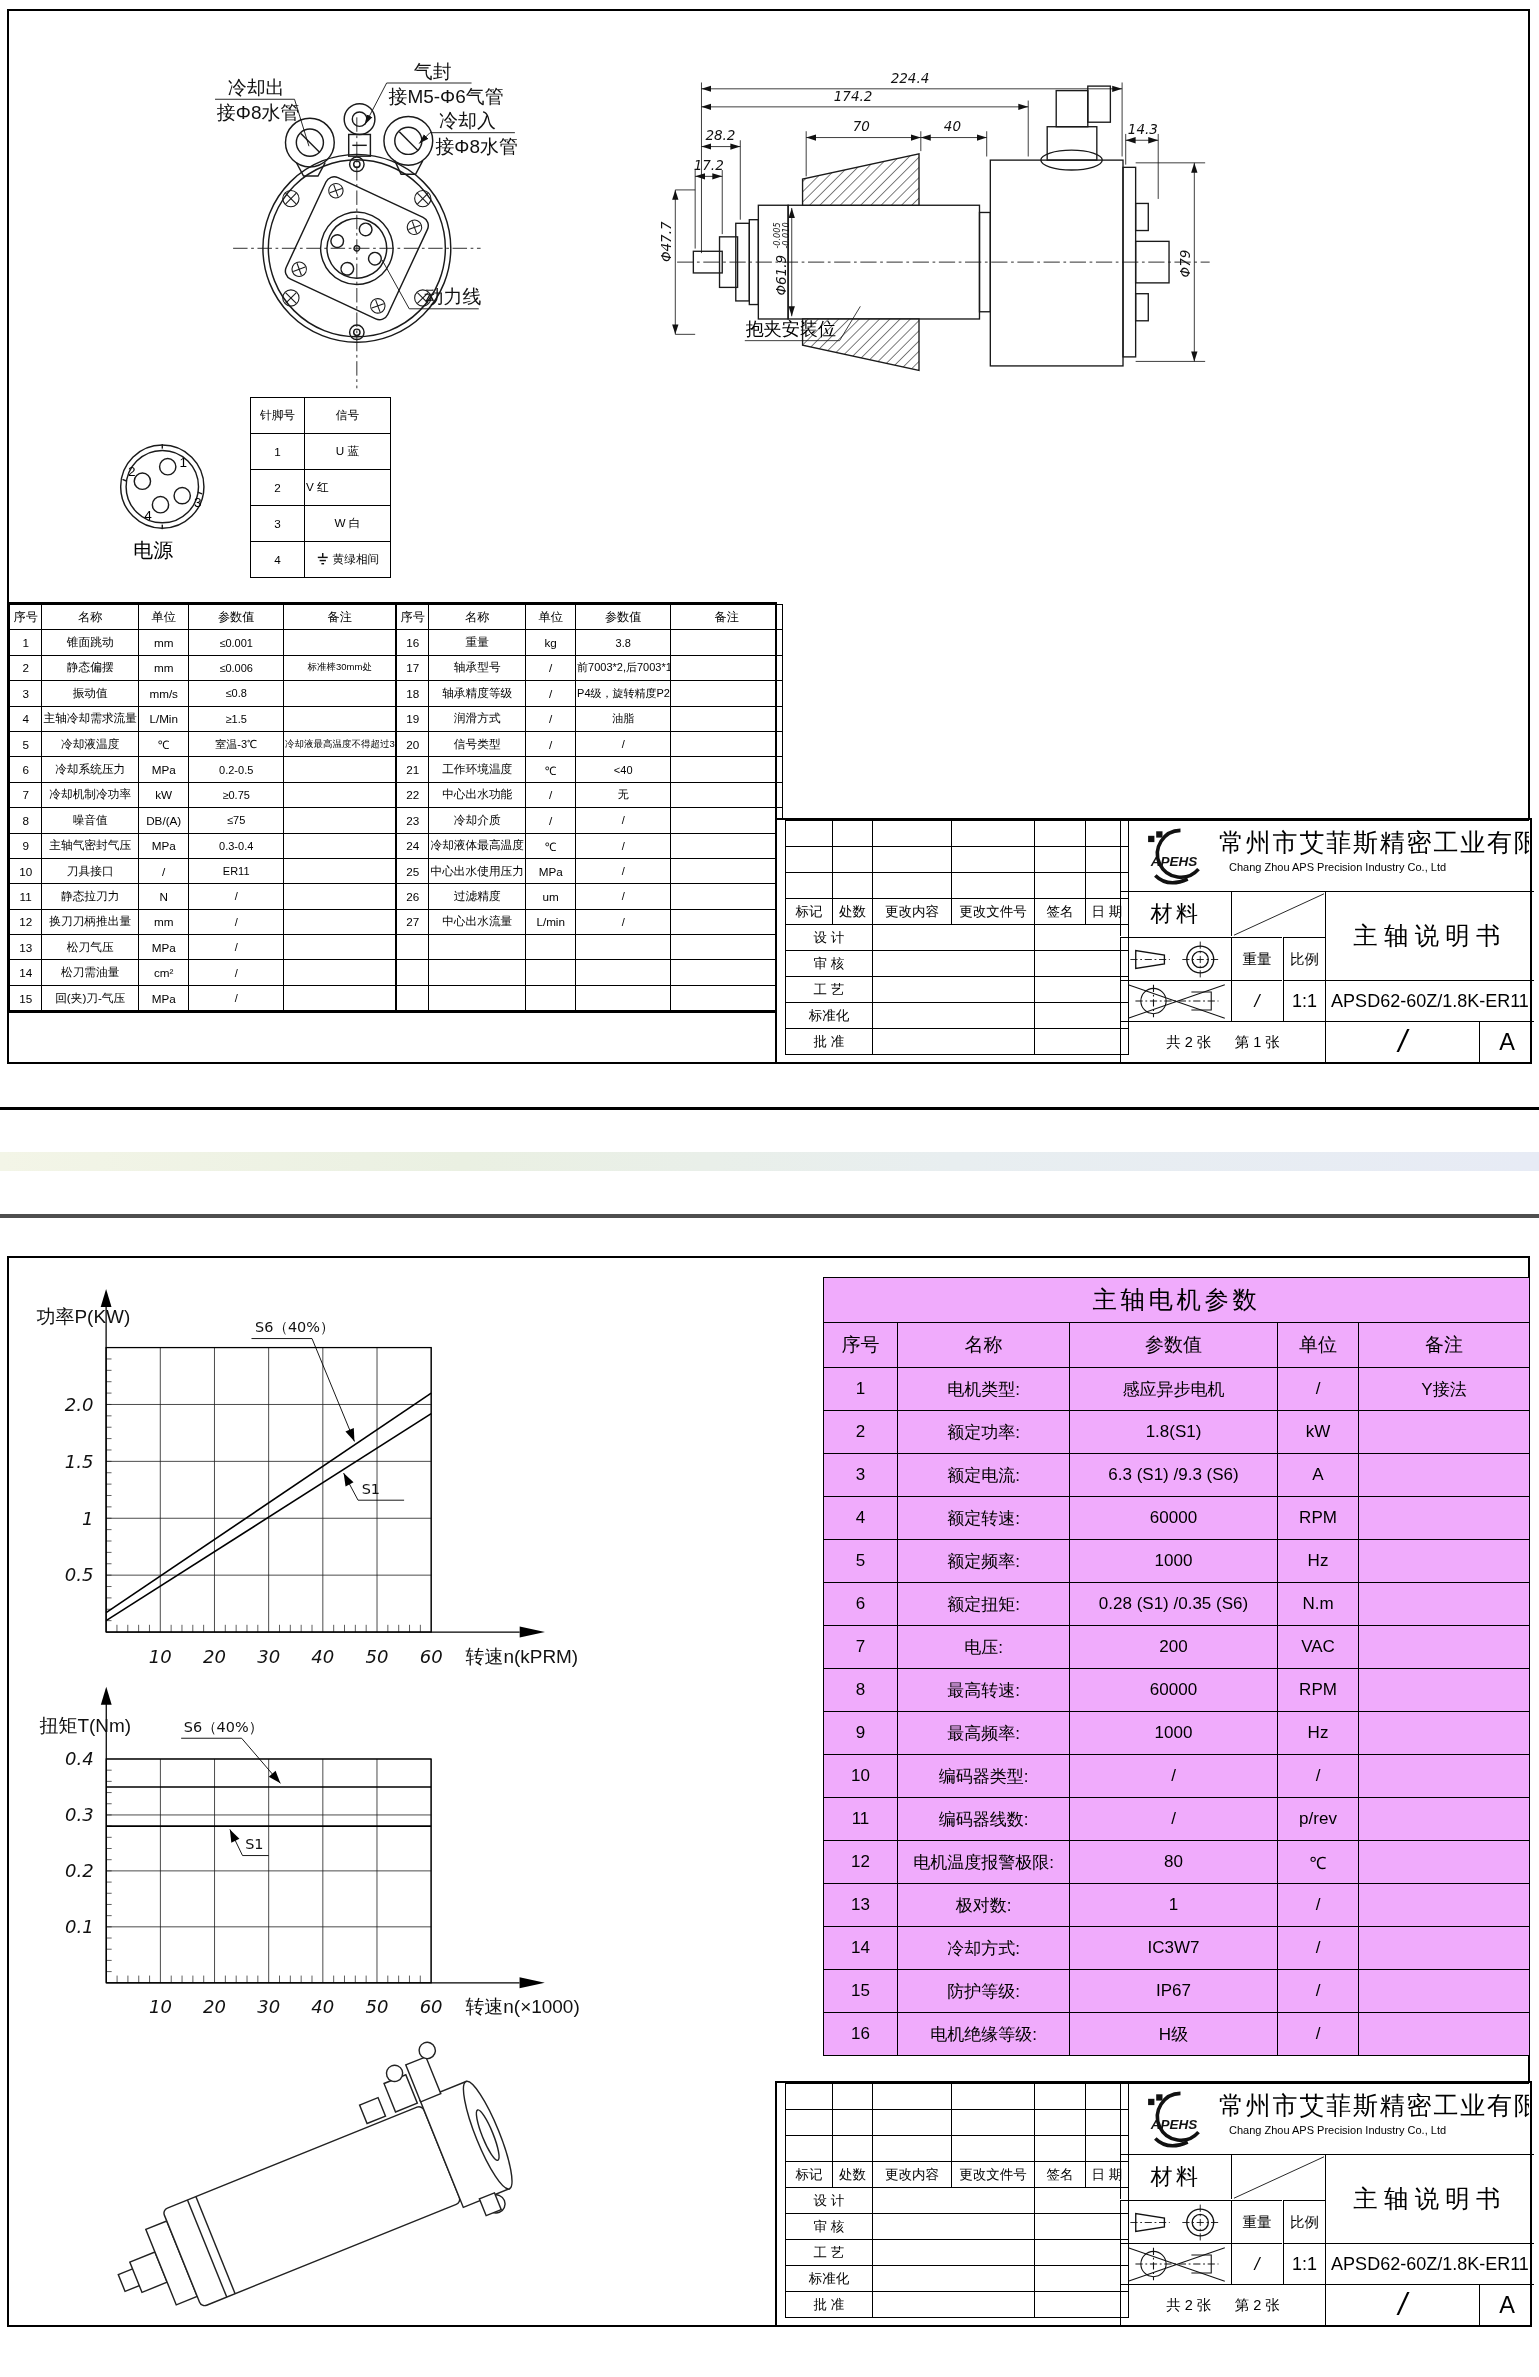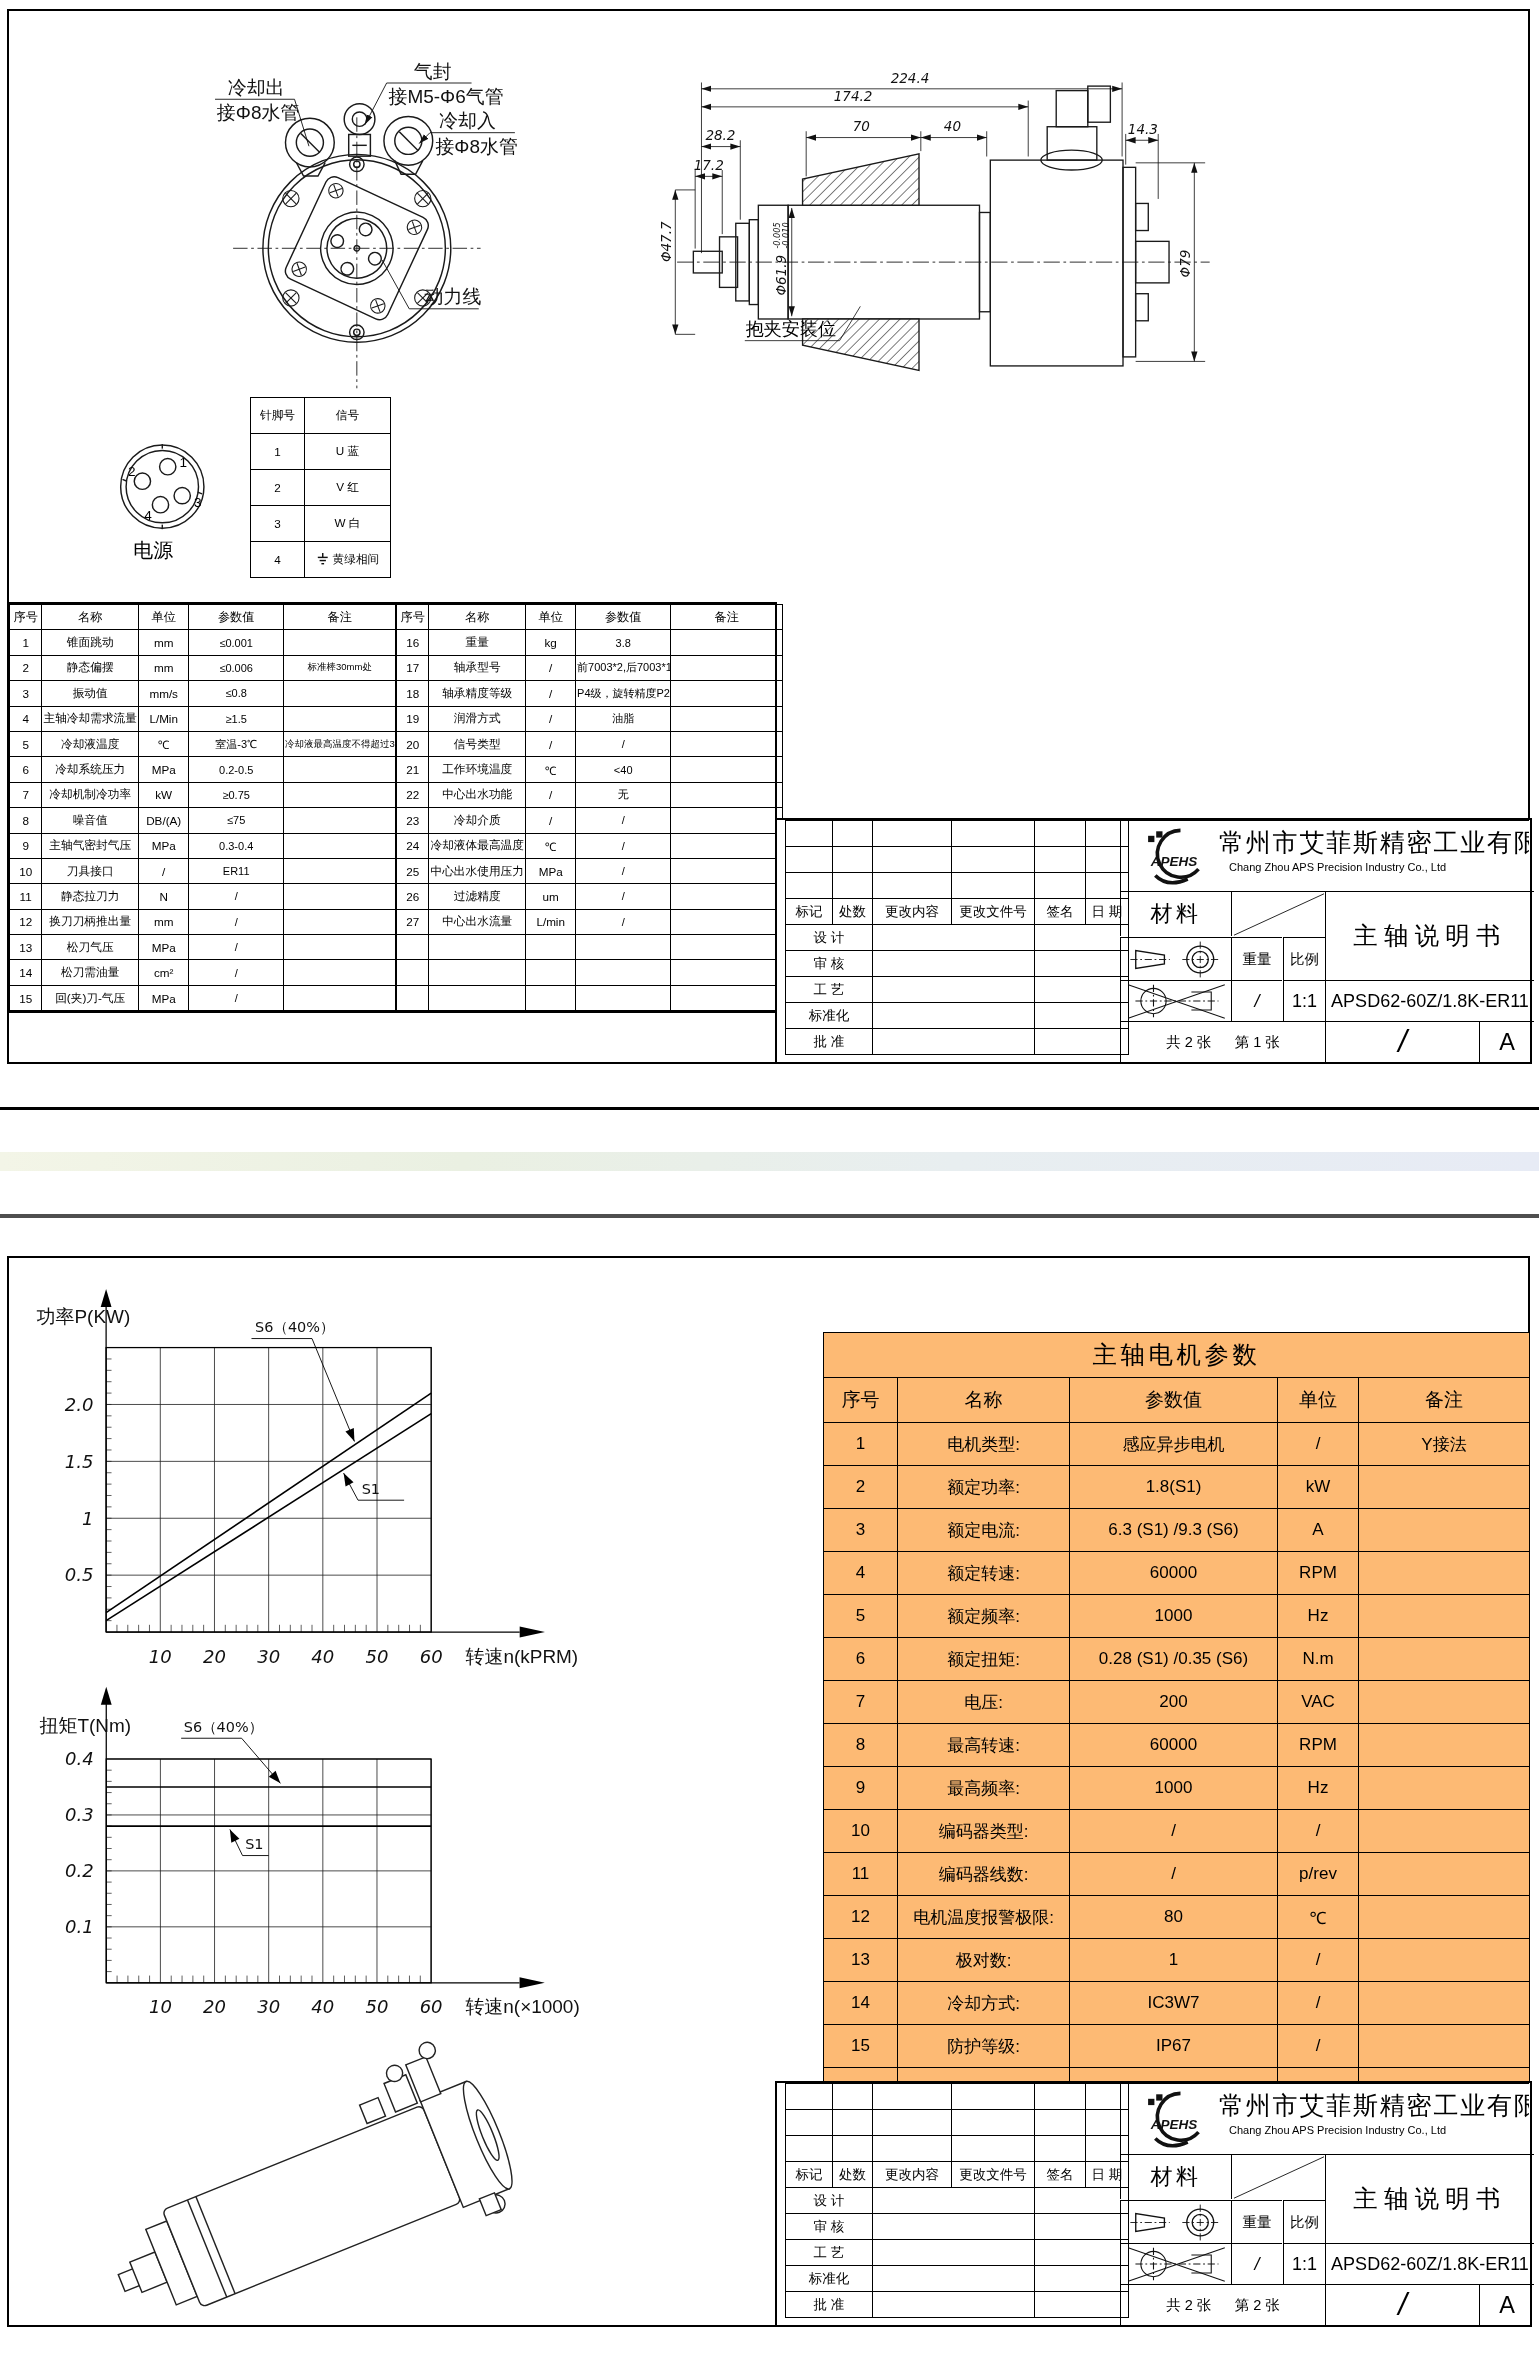--- a/index.html
+++ b/index.html
@@ -17,21 +17,21 @@
   table{border-collapse:collapse;table-layout:fixed}
   
   .ptwrap{position:absolute;left:7.2px;top:602px;width:770px;border:2.3px solid #000;box-sizing:border-box;background:#fff}
   .pttitle{height:36px;line-height:36px;text-align:center;font-size:20px;letter-spacing:7.2px;border-bottom:1.4px solid #000}
   .pt{width:385px;float:left}
   .pt th,.pt td{border:0.9px solid #000;height:24.4px;font-weight:400;text-align:center;font-size:11.7px;padding:0 0.9px;overflow:hidden;white-space:nowrap}
   .pt th{font-size:12.2px}
   .pt .note{font-size:9.5px}
   .pt .val{font-size:11px}
   
-  .mt{position:absolute;left:823px;top:1332px;width:705px;background:#fdba74}
+  .mt{position:absolute;left:823px;top:1277px;width:705px;background:#f0abfc}
   .mt td,.mt th{border:1.4px solid #000;text-align:center;font-weight:400}
   .mt .ttl{height:42px;font-size:24.4px;letter-spacing:3.6px}
   .mt .hd th{height:42px;font-size:19px}
   .mt tbody td{height:40px;font-size:17px}
   
   .tb{position:absolute;width:757px;height:246px;border:2.3px solid #000;box-sizing:border-box;background:#fff}
   .rev{position:absolute;left:8px;top:0;width:343px}
   .rev td{border:0.9px solid #000;height:25px;text-align:center;font-size:13.5px;padding:0;white-space:nowrap}
   .cell{position:absolute;box-sizing:border-box;border-left:0.9px solid #000;border-top:0.9px solid #000;display:flex;align-items:center;justify-content:center;overflow:hidden}
   .coname{position:absolute;left:98px;top:5.4px;font-size:25px;letter-spacing:1.8px;white-space:nowrap}
@@ -251,21 +251,21 @@
     <tr>
       <td style="border:0.9px solid #000;height:33px;text-align:center;font-size:11.7px">针脚号</td>
       <td style="border:0.9px solid #000;text-align:center;font-size:11.7px">信号</td>
     </tr>
     <tr>
       <td style="border:0.9px solid #000;height:33px;text-align:center;font-size:11.7px">1</td>
       <td style="border:0.9px solid #000;text-align:center;font-size:11.7px">U 蓝</td>
     </tr>
     <tr>
       <td style="border:0.9px solid #000;height:33px;text-align:center;font-size:11.7px">2</td>
-      <td style="border:0.9px solid #000;text-align:center;font-size:11.7px">V 红</td>
+      <td style="border:0.9px solid #000;text-align:left;font-size:11.7px">V 红</td>
     </tr>
     <tr>
       <td style="border:0.9px solid #000;height:33px;text-align:center;font-size:11.7px">3</td>
       <td style="border:0.9px solid #000;text-align:center;font-size:11.7px">W 白</td>
     </tr>
     <tr>
       <td style="border:0.9px solid #000;height:33px;text-align:center;font-size:11.7px">4</td>
       <td style="border:0.9px solid #000;text-align:center;font-size:11.7px">
         <svg style="position:static;vertical-align:-2.7px" width="13.5" height="13.5" viewBox="0 0 15 15">
             <g stroke="#111" stroke-width="1.6" fill="none">

